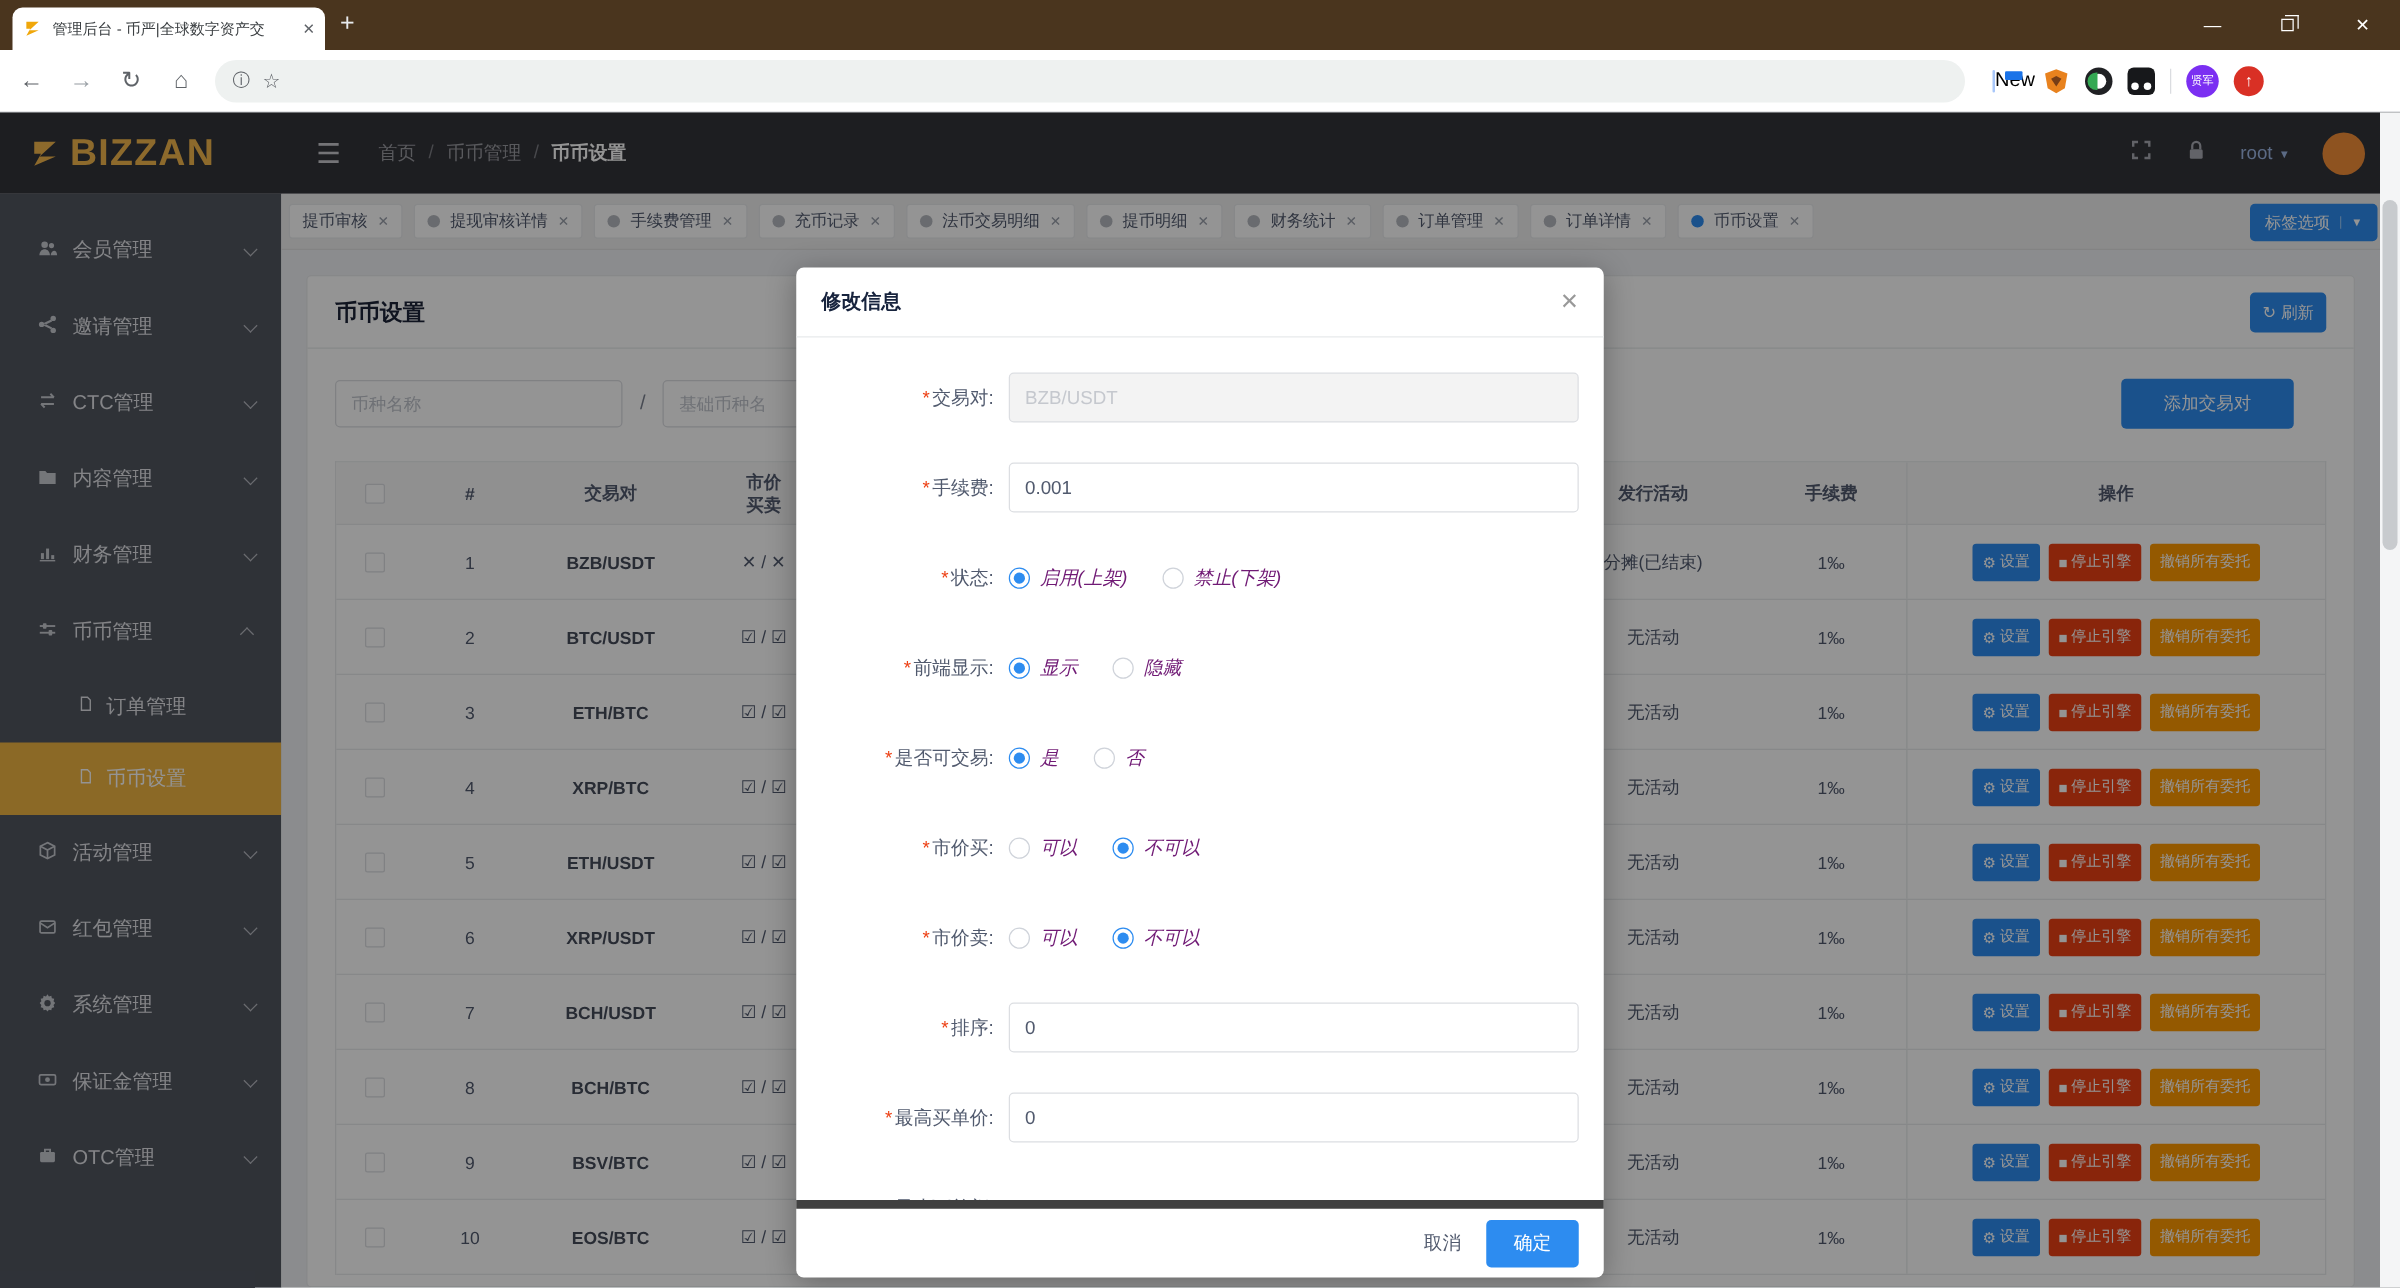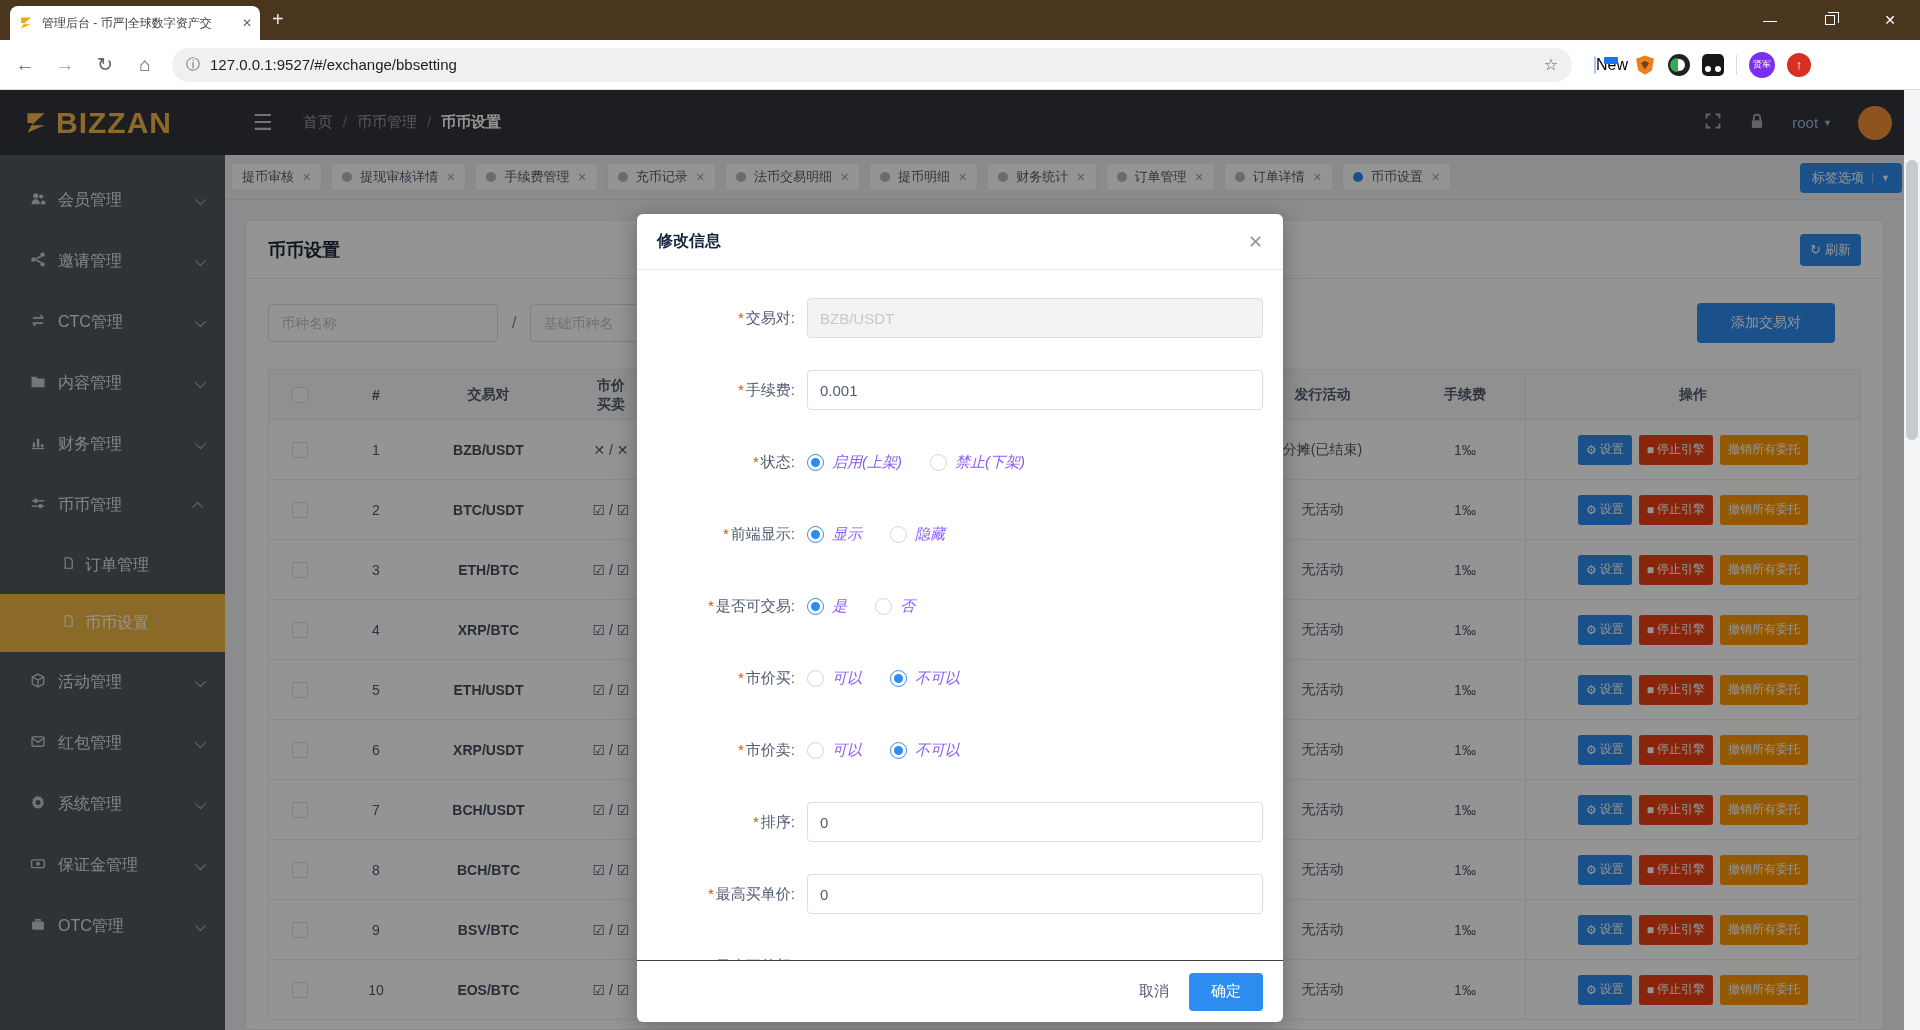--- a/index.html
+++ b/index.html
@@ -136,26 +136,26 @@
   .m-title { font-size:16px; font-weight:bold; color:#17233d; }
   .m-close { margin-left:auto; color:#999; font-size:18px; }
   .m-body { flex:1; padding:28px 20px 0 20px; overflow:hidden; }
   .f-row { display:flex; align-items:center; margin-bottom:32px; min-height:40px; }
   .f-label { width:150px; text-align:right; font-size:15px; color:#515a6e; padding-right:12px; flex:none; }
   .f-label .req { color:#ed4014; margin-right:2px; }
   .f-input { width:456px; height:40px; border:1px solid #dcdee2; border-radius:4px; padding:0 12px;
     font-size:15px; color:#515a6e; }
   .f-input:disabled { background:#f3f3f3; color:#c5c8ce; }
   .f-radios { display:flex; align-items:center; gap:28px; }
-  .radio { display:flex; align-items:center; gap:8px; font-size:15px; font-style:italic; color:#8b5cf6; }
+  .radio { display:flex; align-items:center; gap:8px; font-size:15px; font-style:italic; color:#701a75; }
   .r-circle { width:17px; height:17px; border-radius:50%; border:1px solid #cfd3da; background:#fff; flex:none; }
   .radio.sel .r-circle { border-color:#2d8cf0; position:relative; }
   .radio.sel .r-circle:before { content:""; position:absolute; left:3px; top:3px; width:9px; height:9px;
     border-radius:50%; background:#2d8cf0; }
-  .m-foot { height:62px; border-top:1px solid #404040; display:flex; align-items:center;
+  .m-foot { height:62px; border-top:7px solid #404040; display:flex; align-items:center;
     justify-content:flex-end; gap:20px; padding:0 20px; }
   .btn-cancel { background:none; border:none; color:#515a6e; font-size:15px; }
   .btn-ok { width:74px; height:38px; background:#2d8cf0; color:#fff; border:none; border-radius:4px; font-size:15px; }
 </style>
 </head>
 <body>
 
 <div class="titlebar">
   <div class="btab">
     <svg width="16" height="16" viewBox="0 0 26 26">
@@ -173,21 +173,20 @@
     <div class="winbtn">✕</div>
   </div>
 </div>
 <div class="toolbar">
   <span class="navico">←</span>
   <span class="navico dim">→</span>
   <span class="navico">↻</span>
   <span class="navico">⌂</span>
   <div class="urlbar">
     <span style="color:#5f6368;font-size:14px">ⓘ</span>
-    <span class="url-text">127.0.0.1:9527/#/exchange/bbsetting</span>
     <span class="url-star">☆</span>
   </div>
   <div class="exts">
     <div class="ext">
         <span class="ext-new"></span>
         <span class="badge">New</span>
       </div>
     <div class="ext">
         <svg width="22" height="22" viewBox="0 0 16 16">
           <polygon points="8,1 14.5,3.5 13,12 8,15 3,12 1.5,3.5" fill="#e8821e"></polygon>

